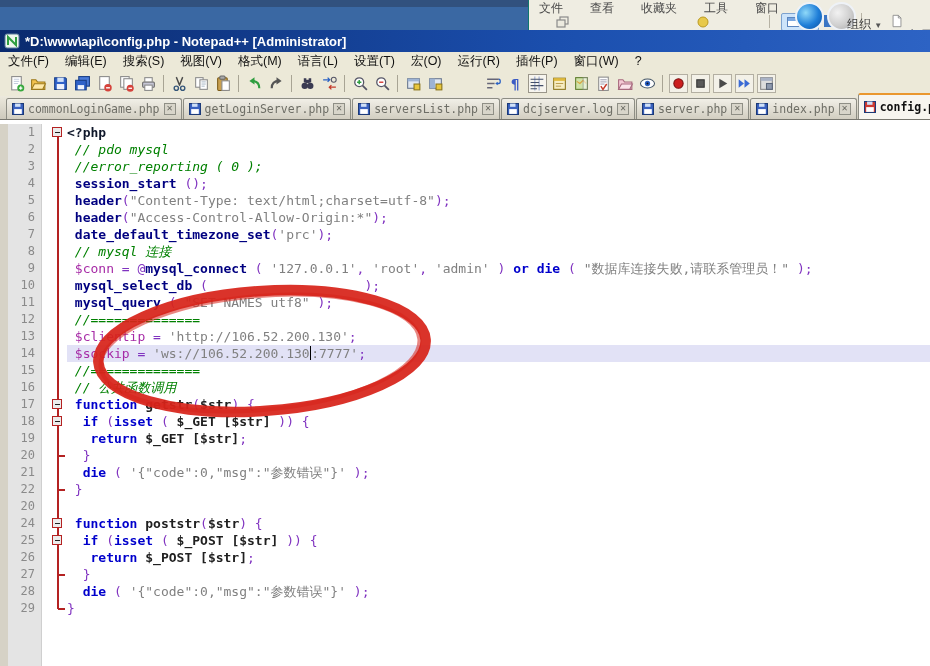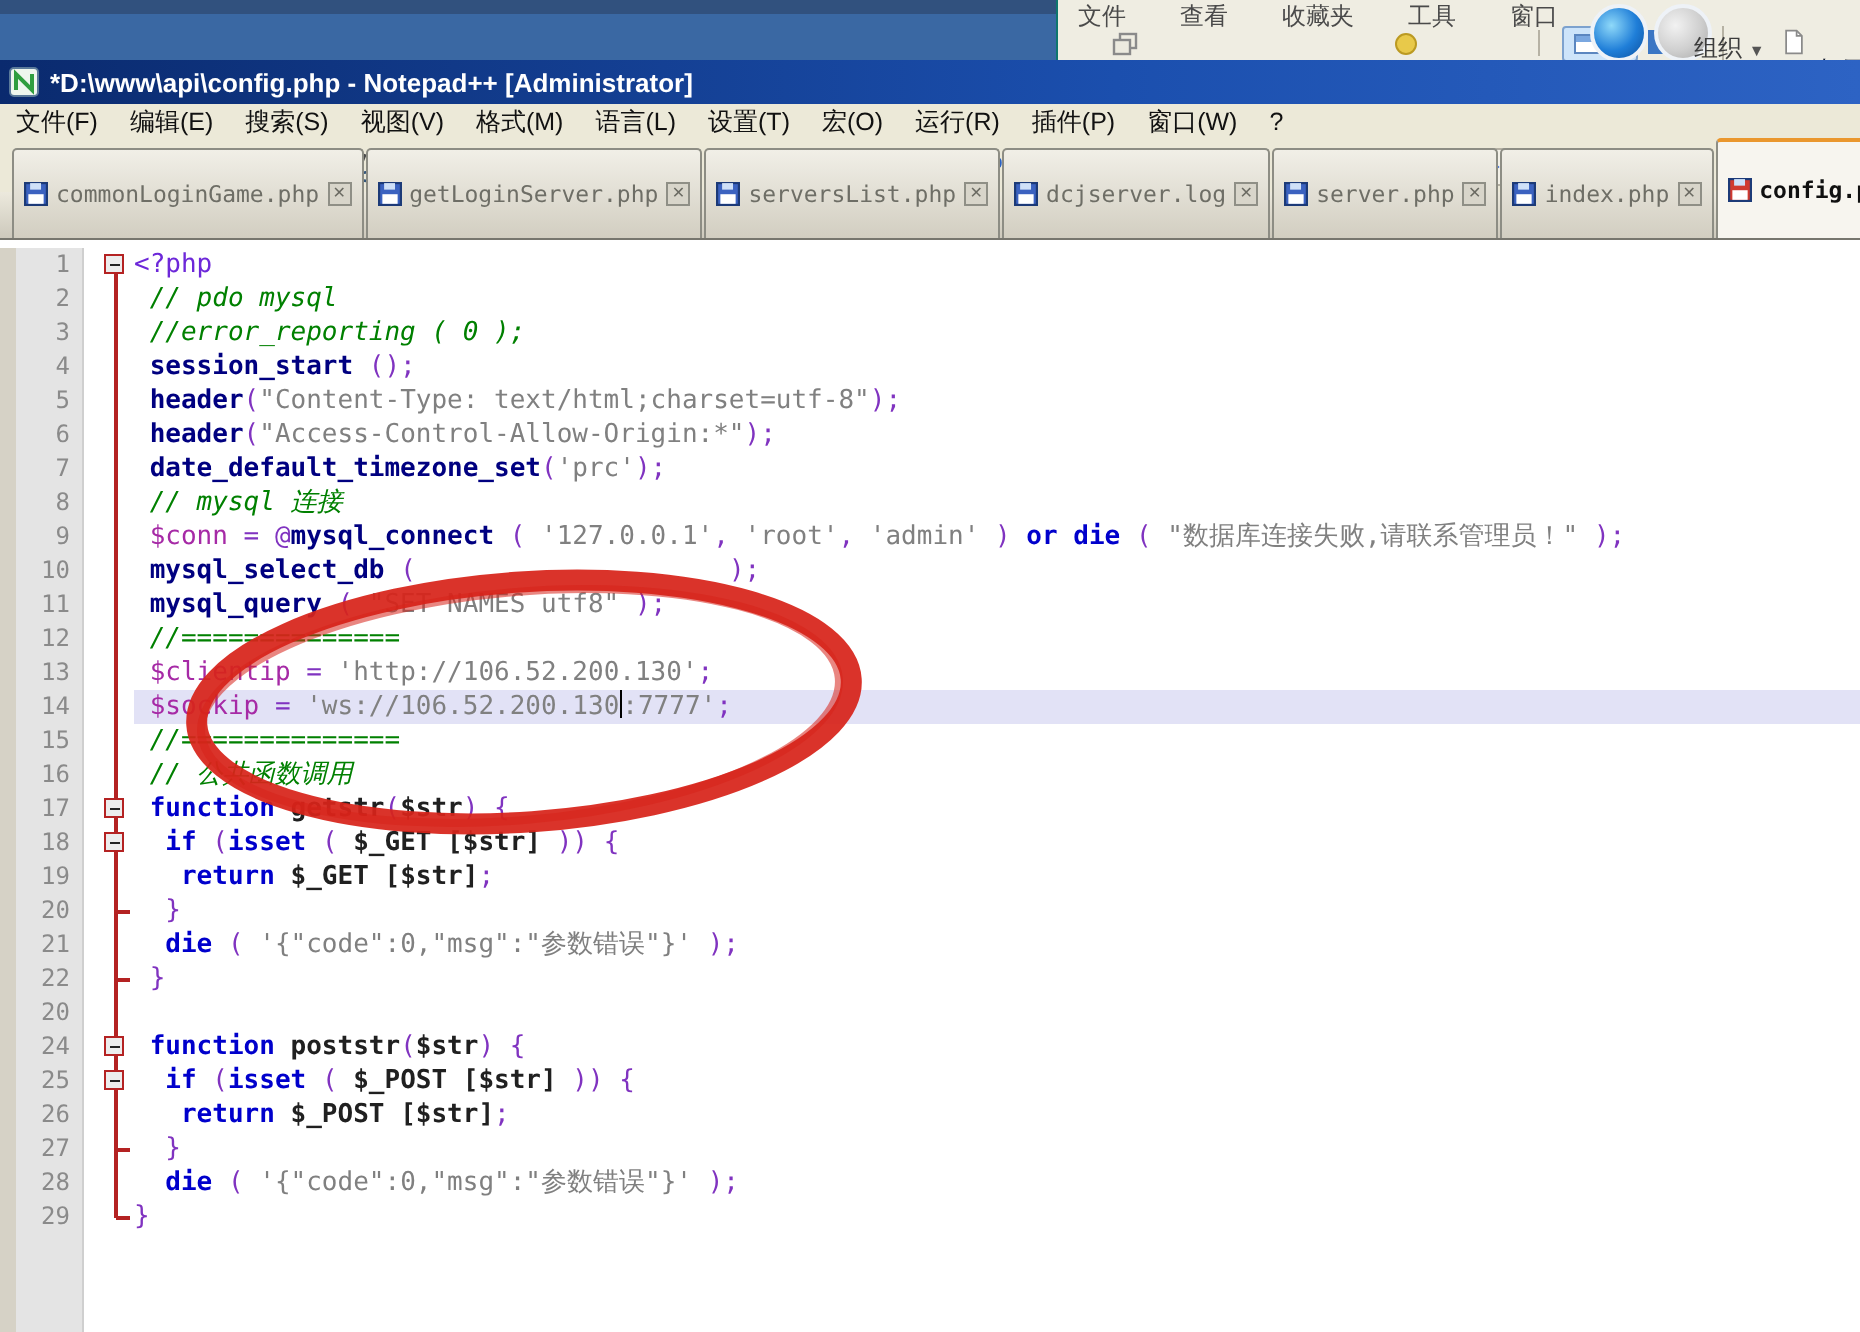--- a/index.html
+++ b/index.html
@@ -48,21 +48,21 @@
   .tbtn svg{width:17px;height:17px;display:block;}
   .tbtn.pressed{background:#f7f5ee;border:1px solid #9a968a;box-sizing:border-box;}
   .tbtn.framed{background:#f3f1e8;border:1px solid #b3afa2;box-sizing:border-box;}
   .tsep{width:1px;height:17px;background:#a8a494;margin:0 4px;}
   .tsp{width:36px;}
 
   
   .npp-tabs{position:absolute;left:0;top:96px;width:930px;height:24px;
     background:linear-gradient(#ece9dd,#cdc9bc);border-bottom:1px solid #77766e;
     box-sizing:border-box;display:flex;align-items:flex-end;padding-left:6px;}
-  .tab{height:20px;display:flex;align-items:center;padding:12px 5px;margin-right:1px;
+  .tab{height:20px;display:flex;align-items:center;padding:0 5px;margin-right:1px;
     background:linear-gradient(#f1efe7,#d2cec1);border:1px solid #8d8d84;border-bottom:none;
     border-radius:2.5px 2.5px 0 0;font-family:"DejaVu Sans Mono",monospace;
     font-size:11.5px;color:#6e6e66;white-space:nowrap;}
   .tab .fico{width:12px;height:12px;margin-right:4px;}
   .tab .fico svg{width:12px;height:12px;display:block;}
   .tab .tx{position:relative;top:0;}
   .tab .cls{width:10px;height:10px;margin-left:4px;border:1px solid #8f8f86;background:#d8d5ca;
     color:#6a6a62;font-size:8px;line-height:9px;text-align:center;font-family:"Liberation Sans",sans-serif;}
   .tab.active{height:24px;background:#f7f5ef;border-top:2px solid #ea972e;
     font-weight:bold;color:#101010;}
@@ -78,21 +78,21 @@
   .fold{width:18px;flex:0 0 auto;position:relative;background:#fff;}
   .fl{position:absolute;left:8px;top:0;bottom:0;width:2px;background:#b42222;}
   .fl.half-b{top:8px;}
   .fl.half-t{bottom:auto;height:9px;}
   .fbox{position:absolute;left:3px;top:3px;width:10px;height:10px;background:#ececec;
     border:1px solid #b42222;box-sizing:border-box;}
   .fbox:before{content:"";position:absolute;left:1.5px;top:3.5px;width:5px;height:1px;background:#222;}
   .ftick{position:absolute;left:9px;top:8px;width:7px;height:2px;background:#b42222;}
   .code{flex:1 1 auto;white-space:pre;color:#1a1a1a;}
   .row.cur .code{background:#e2e2f6;}
-  .tok-tag{color:#6d28d9;font-weight:normal;}
+  .tok-tag{color:#0f172a;font-weight:bold;}
   .tok-com{color:#008000;font-style:italic;}
   .tok-kw{color:#0000cc;font-weight:bold;}
   .tok-fn{color:#000080;font-weight:bold;}
   .tok-vr{color:#a62aa6;}
   .tok-st{color:#808080;}
   .tok-pu{color:#8033c0;}
   .tok-pl{color:#202020;font-weight:bold;}
   .tcaret{display:inline-block;width:1.5px;height:14px;background:#000;vertical-align:-2px;}
   .filler{display:flex;flex:1;}
   .filler .fold{background:#fff;}

